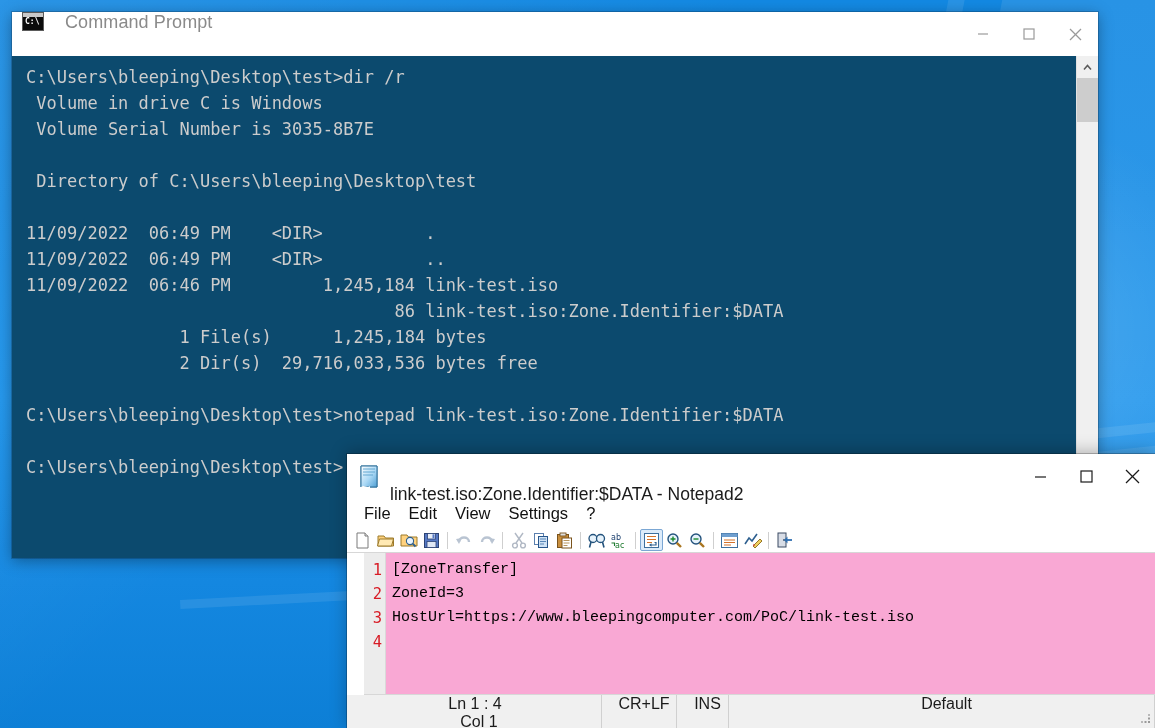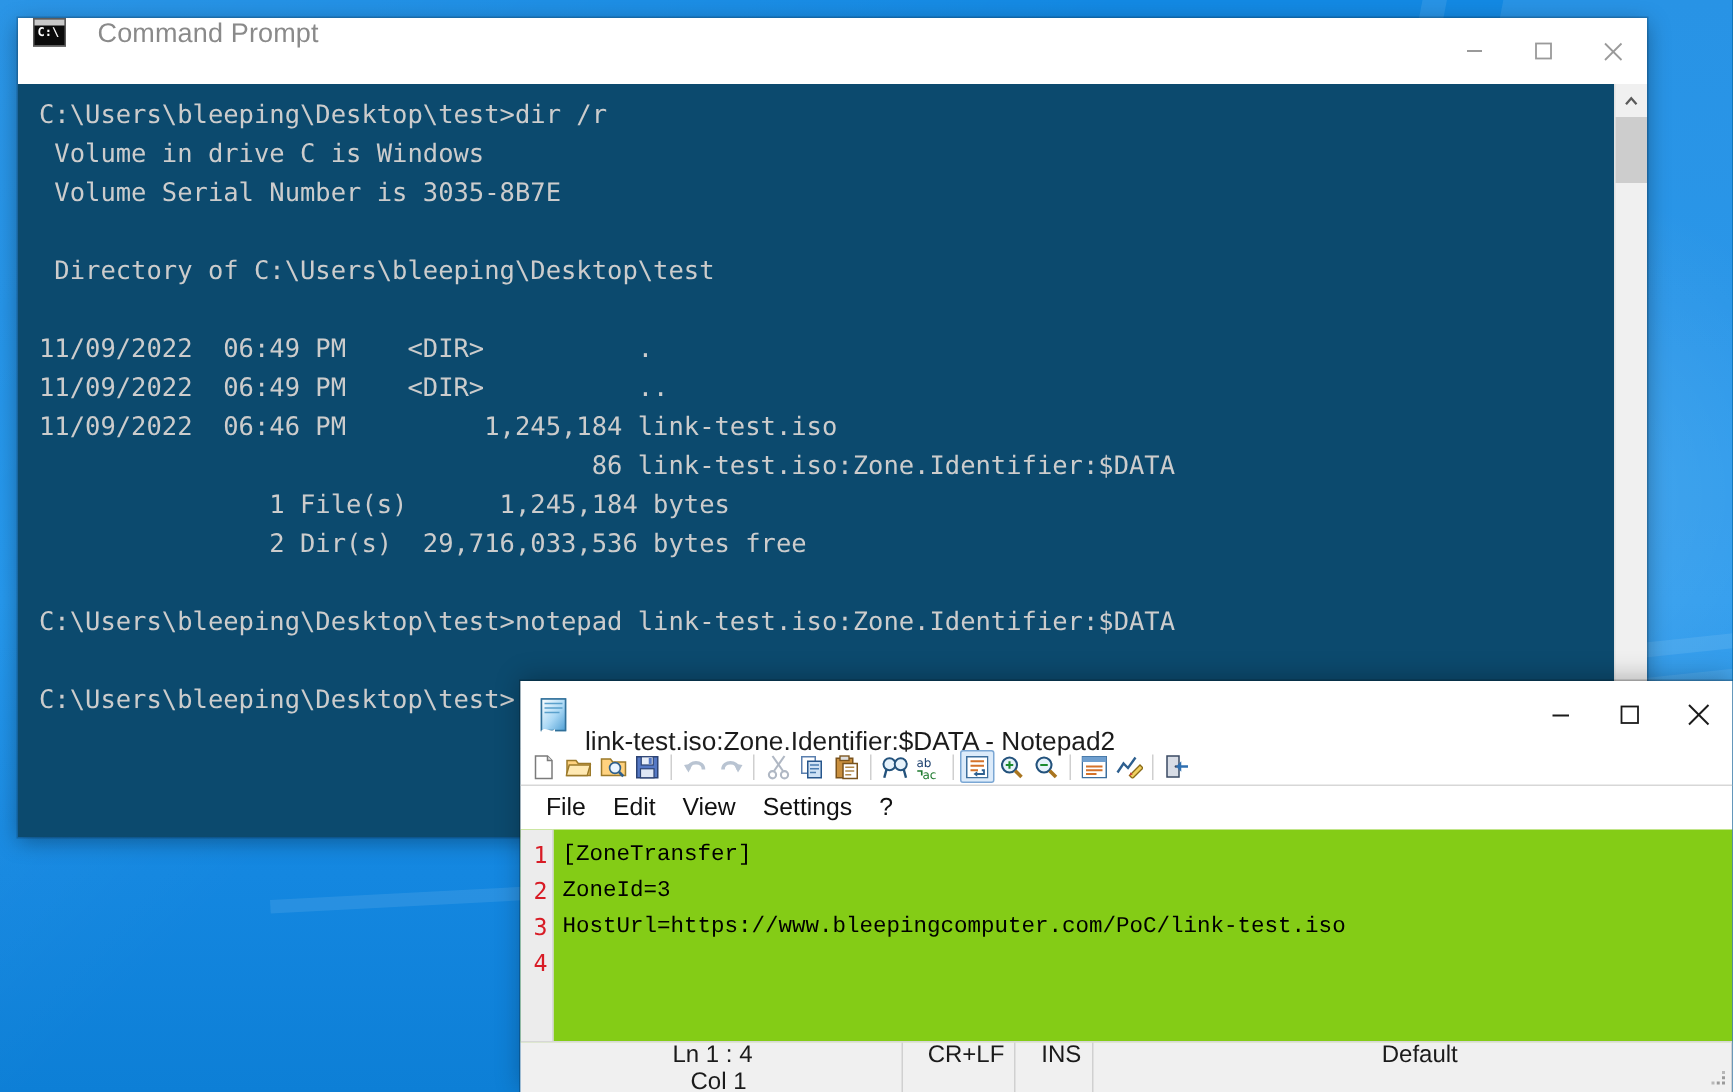--- a/index.html
+++ b/index.html
@@ -127,22 +127,23 @@
   #np-toolbar {
     height: 25px; flex: none; background: #ffffff;
     display: flex; align-items: center; padding-left: 4px;
     border-bottom: 1px solid #d7d7d7;
   }
   .tb-btn { width: 23px; height: 22px; display:flex; align-items:center; justify-content:center; flex:none; }
   .tb-btn.active { background: #dcebfa; border: 1px solid #7ba7d4; border-radius: 2px; }
   .tb-sep { width: 1px; height: 17px; background: #cfcfcf; margin: 0 4px; flex:none; }
 
   #np-editor {
-    flex: 1 1 auto; display: flex; background: #84cc16; overflow: hidden;
+    flex: 1 1 auto; display: flex; background: #f9a8d4; overflow: hidden;
     border-bottom: 1px solid #d7d7d7;
+    margin-left: 17px;
   }
   #np-gutter {
     flex: none; width: 22px; background: #ececec;
     border-right: 1px solid #d9d9d9;
     font-family: "DejaVu Sans Mono", monospace;
     font-size: 15.5px; line-height: 24px;
     color: #d81c26; text-align: right; padding: 5px 3px 0 0;
   }
   #np-text {
     flex: 1 1 auto; padding: 5px 0 0 6px;
@@ -262,20 +263,28 @@
       </div>
       <div class="wc">
         <svg width="15" height="15" viewBox="0 0 15 15">
           <line x1="1" y1="1" x2="14" y2="14" stroke="#1b1b1b" stroke-width="1.3"></line>
           <line x1="14" y1="1" x2="1" y2="14" stroke="#1b1b1b" stroke-width="1.3"></line>
         </svg>
       </div>
     </div>
   </div>
 
+  <div id="np-menubar">
+    <div class="menu-item">File</div>
+    <div class="menu-item">Edit</div>
+    <div class="menu-item">View</div>
+    <div class="menu-item">Settings</div>
+    <div class="menu-item">?</div>
+  </div>
+
   <div id="np-toolbar">
 
     <div class="tb-btn">
       <svg width="17" height="17" viewBox="0 0 17 17">
         <path d="M3 1 h8 l3 3 v12 h-11 z" fill="#ffffff" stroke="#7b7b7b" stroke-width="1"></path>
         <path d="M11 1 v3 h3" fill="#e3e3e3" stroke="#7b7b7b" stroke-width="1"></path>
       </svg>
     </div>
 
     <div class="tb-btn">
@@ -414,28 +423,20 @@
 
     <div class="tb-btn">
       <svg width="17" height="16" viewBox="0 0 17 16">
         <rect x="2" y="1" width="8" height="14" fill="#d8dde6" stroke="#3a4a63" stroke-width="1"></rect>
         <circle cx="8" cy="8" r="0.9" fill="#3a4a63"></circle>
         <path d="M16 8 h-5" stroke="#2f6fb0" stroke-width="1.8"></path>
         <polygon points="11.5,4.5 11.5,11.5 8,8" fill="#2f6fb0"></polygon>
       </svg>
     </div>
 
-  </div>
-
-  <div id="np-menubar">
-    <div class="menu-item">File</div>
-    <div class="menu-item">Edit</div>
-    <div class="menu-item">View</div>
-    <div class="menu-item">Settings</div>
-    <div class="menu-item">?</div>
   </div>
 
   <div id="np-editor">
     <div id="np-gutter">1
 2
 3
 4</div>
     <div id="np-text">[ZoneTransfer]
 ZoneId=3
 HostUrl=https://www.bleepingcomputer.com/PoC/link-test.iso

